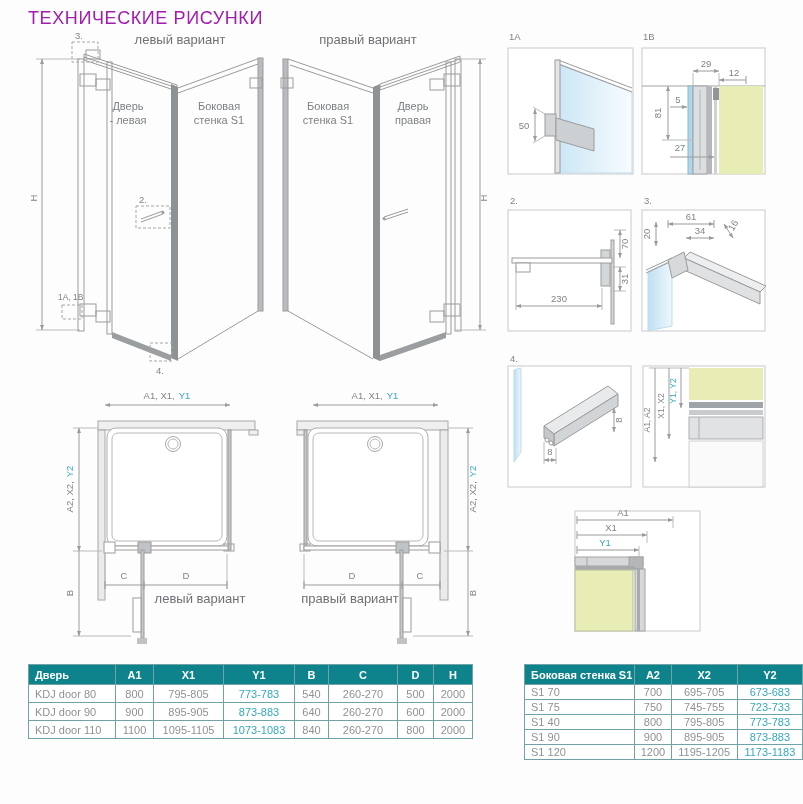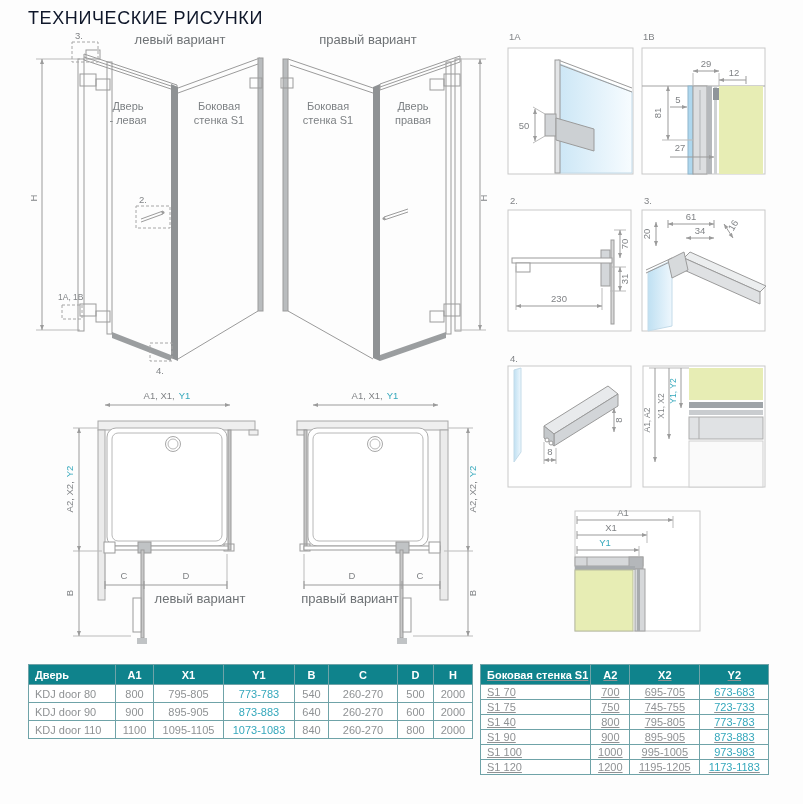--- a/index.html
+++ b/index.html
@@ -1,19 +1,19 @@
 <!DOCTYPE html>
 <html><head>
 <meta charset="utf-8">
 <style>
   html,body{margin:0;padding:0;background:#fff;}
   .page{position:relative;width:803px;height:804px;background:#fdfdfd;overflow:hidden;
         font-family:"Liberation Sans","DejaVu Sans",sans-serif;}
   .abs{position:absolute;}
-  .page-title{left:28px;top:8px;font-size:18px;letter-spacing:.6px;color:#0f172a;font-weight:400;}
+  .page-title{left:28px;top:8px;font-size:18px;letter-spacing:.6px;color:#a21caf;font-weight:400;}
   svg{display:block;}
   svg text{font-family:"Liberation Sans","DejaVu Sans",sans-serif;fill:#7d8184;}
   .cap{font-size:13px;fill:#6e7275;}
   .lbl{font-size:11px;fill:#7d8184;}
   .dim{font-size:9.5px;fill:#808386;}
   .dimS{font-size:8.5px;fill:#808386;}
   .teal{fill:#35a8bc;}
   .ln{stroke:#9b9b9b;stroke-width:1;fill:none;}
   .lnT{stroke:#bbbbbb;stroke-width:1;fill:none;}
   .dash{stroke:#a6a6a6;stroke-width:1;fill:none;stroke-dasharray:3 2;}
@@ -443,21 +443,21 @@
           <td>1100</td>
           <td>1095-1105</td>
           <td class="y-val">1073-1083</td>
           <td>840</td>
           <td>260-270</td>
           <td>800</td>
           <td>2000</td>
         </tr>
       </tbody>
     </table>
-  <table class="dim-table t-right" style="left:480px;top:664px;text-decoration:underline;" id="wall-table">
+  <table class="dim-table t-right" style="left:524px;top:664px;" id="wall-table">
       <colgroup>
         <col style="width: 97px;">
         <col style="width: 39px;">
         <col style="width: 70px;">
         <col style="width: 69px;">
       </colgroup>
       <thead>
         <tr>
           <th class="first">Боковая стенка S1</th>
           <th>A2</th>
@@ -484,26 +484,20 @@
           <td>795-805</td>
           <td class="y-val">773-783</td>
         </tr>
         <tr>
           <td class="first">S1 90</td>
           <td>900</td>
           <td>895-905</td>
           <td class="y-val">873-883</td>
         </tr>
         <tr>
-          <td class="first">S1 100</td>
-          <td>1000</td>
-          <td>995-1005</td>
-          <td class="y-val">973-983</td>
-        </tr>
-        <tr>
           <td class="first">S1 120</td>
           <td>1200</td>
           <td>1195-1205</td>
           <td class="y-val">1173-1183</td>
         </tr>
       </tbody>
     </table>
 
 </div>
 

